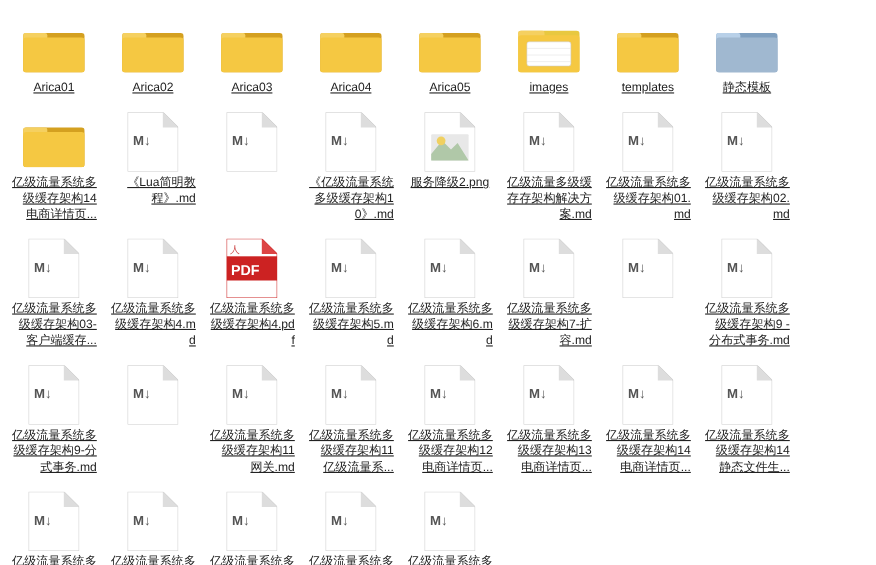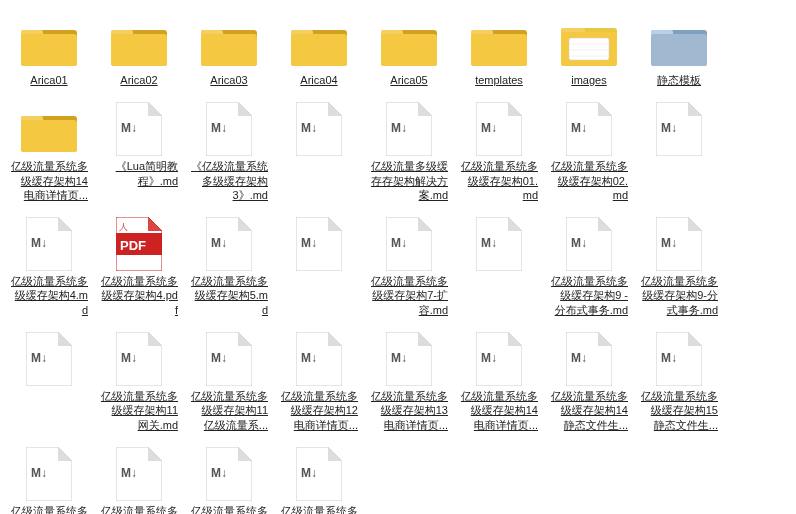--- a/index.html
+++ b/index.html
@@ -95,44 +95,44 @@
     <rect x="0" y="10" width="56" height="36" rx="3" fill="#d4a020"></rect>
     <rect x="0" y="10" width="22" height="8" rx="2" fill="#f5d060"></rect>
     <rect x="0" y="14" width="56" height="32" rx="3" fill="#f5c842"></rect>
   </svg>
       </div>
       <div class="file-label">Arica05</div>
     </div>
     <div class="file-item">
       <div class="file-icon">
         <svg width="56" height="46" viewBox="0 0 56 46">
-    <rect x="0" y="10" width="56" height="36" rx="3" fill="#d4a020"></rect>
-    <rect x="0" y="10" width="22" height="8" rx="2" fill="#f5d060"></rect>
-    <rect x="0" y="14" width="56" height="32" rx="3" fill="#f5c842"></rect>
-  </svg>
-      </div>
-      <div class="file-label">templates</div>
-    </div>
-    <div class="file-item">
-      <div class="file-icon">
-        <svg width="56" height="46" viewBox="0 0 56 46">
       <rect x="0" y="8" width="56" height="38" rx="3" fill="#e8c840"></rect>
       <rect x="0" y="8" width="24" height="7" rx="2" fill="#f5d060"></rect>
       <rect x="0" y="12" width="56" height="34" rx="3" fill="#f5c842"></rect>
       <rect x="8" y="18" width="40" height="22" rx="2" fill="#fff" stroke="#ccc" stroke-width="0.5"></rect>
       <line x1="8" y1="24" x2="48" y2="24" stroke="#e0e0e0" stroke-width="0.5"></line>
       <line x1="8" y1="30" x2="48" y2="30" stroke="#e0e0e0" stroke-width="0.5"></line>
       <line x1="8" y1="36" x2="48" y2="36" stroke="#e0e0e0" stroke-width="0.5"></line>
     </svg>
       </div>
       <div class="file-label">images</div>
     </div>
     <div class="file-item">
       <div class="file-icon">
         <svg width="56" height="46" viewBox="0 0 56 46">
+    <rect x="0" y="10" width="56" height="36" rx="3" fill="#d4a020"></rect>
+    <rect x="0" y="10" width="22" height="8" rx="2" fill="#f5d060"></rect>
+    <rect x="0" y="14" width="56" height="32" rx="3" fill="#f5c842"></rect>
+  </svg>
+      </div>
+      <div class="file-label">templates</div>
+    </div>
+    <div class="file-item">
+      <div class="file-icon">
+        <svg width="56" height="46" viewBox="0 0 56 46">
     <rect x="0" y="10" width="56" height="36" rx="3" fill="#80a0c0"></rect>
     <rect x="0" y="10" width="22" height="8" rx="2" fill="#b8d0e8"></rect>
     <rect x="0" y="14" width="56" height="32" rx="3" fill="#a0b8d0"></rect>
   </svg>
       </div>
       <div class="file-label">静态模板</div>
     </div>
     <div class="file-item">
       <div class="file-icon">
         <svg width="56" height="46" viewBox="0 0 56 46">
@@ -154,30 +154,42 @@
       <div class="file-label">《Lua简明教程》.md</div>
     </div>
     <div class="file-item">
       <div class="file-icon">
         <svg width="46" height="54" viewBox="0 0 46 54">
     <polygon points="0,0 32,0 46,14 46,54 0,54" fill="#fff" stroke="#ccc" stroke-width="1"></polygon>
     <polygon points="32,0 32,14 46,14" fill="#ddd"></polygon>
     <text x="5" y="30" font-size="12" font-weight="bold" fill="#555" font-family="Arial">M↓</text>
   </svg>
       </div>
-      <div class="file-label">《亿级流量系统多级缓存架构3》.md</div>
-    </div>
-    <div class="file-item">
-      <div class="file-icon">
-        <svg width="46" height="54" viewBox="0 0 46 54">
-    <polygon points="0,0 32,0 46,14 46,54 0,54" fill="#fff" stroke="#ccc" stroke-width="1"></polygon>
-    <polygon points="32,0 32,14 46,14" fill="#ddd"></polygon>
-    <text x="5" y="30" font-size="12" font-weight="bold" fill="#555" font-family="Arial">M↓</text>
-  </svg>
-      </div>
+    </div>
+    <div class="file-item">
+      <div class="file-icon">
+        <svg width="46" height="54" viewBox="0 0 46 54">
+    <polygon points="0,0 32,0 46,14 46,54 0,54" fill="#fff" stroke="#ccc" stroke-width="1"></polygon>
+    <polygon points="32,0 32,14 46,14" fill="#ddd"></polygon>
+    <text x="5" y="30" font-size="12" font-weight="bold" fill="#555" font-family="Arial">M↓</text>
+  </svg>
+      </div>
+      <div class="file-label">《亿级流量系统多级缓存架构10》.md</div>
+    </div>
+    <div class="file-item">
+      <div class="file-icon">
+        <svg width="46" height="54" viewBox="0 0 46 54">
+    <polygon points="0,0 32,0 46,14 46,54 0,54" fill="#fff" stroke="#ccc" stroke-width="1"></polygon>
+    <polygon points="32,0 32,14 46,14" fill="#ddd"></polygon>
+    <rect x="6" y="20" width="34" height="24" rx="1" fill="#e8e8e8"></rect>
+    <polygon points="6,38 16,26 24,34 30,28 40,44 6,44" fill="#b0c8a8"></polygon>
+    <circle cx="15" cy="26" r="4" fill="#f0d060"></circle>
+  </svg>
+      </div>
+      <div class="file-label">服务降级2.png</div>
     </div>
     <div class="file-item">
       <div class="file-icon">
         <svg width="46" height="54" viewBox="0 0 46 54">
     <polygon points="0,0 32,0 46,14 46,54 0,54" fill="#fff" stroke="#ccc" stroke-width="1"></polygon>
     <polygon points="32,0 32,14 46,14" fill="#ddd"></polygon>
     <text x="5" y="30" font-size="12" font-weight="bold" fill="#555" font-family="Arial">M↓</text>
   </svg>
       </div>
       <div class="file-label">亿级流量多级缓存存架构解决方案.md</div>
@@ -203,20 +215,21 @@
       <div class="file-label">亿级流量系统多级缓存架构02.md</div>
     </div>
     <div class="file-item">
       <div class="file-icon">
         <svg width="46" height="54" viewBox="0 0 46 54">
     <polygon points="0,0 32,0 46,14 46,54 0,54" fill="#fff" stroke="#ccc" stroke-width="1"></polygon>
     <polygon points="32,0 32,14 46,14" fill="#ddd"></polygon>
     <text x="5" y="30" font-size="12" font-weight="bold" fill="#555" font-family="Arial">M↓</text>
   </svg>
       </div>
+      <div class="file-label">亿级流量系统多级缓存架构03- 客户端缓存...</div>
     </div>
     <div class="file-item">
       <div class="file-icon">
         <svg width="46" height="54" viewBox="0 0 46 54">
     <polygon points="0,0 32,0 46,14 46,54 0,54" fill="#fff" stroke="#ccc" stroke-width="1"></polygon>
     <polygon points="32,0 32,14 46,14" fill="#ddd"></polygon>
     <text x="5" y="30" font-size="12" font-weight="bold" fill="#555" font-family="Arial">M↓</text>
   </svg>
       </div>
       <div class="file-label">亿级流量系统多级缓存架构4.md</div>
@@ -245,20 +258,21 @@
       <div class="file-label">亿级流量系统多级缓存架构5.md</div>
     </div>
     <div class="file-item">
       <div class="file-icon">
         <svg width="46" height="54" viewBox="0 0 46 54">
     <polygon points="0,0 32,0 46,14 46,54 0,54" fill="#fff" stroke="#ccc" stroke-width="1"></polygon>
     <polygon points="32,0 32,14 46,14" fill="#ddd"></polygon>
     <text x="5" y="30" font-size="12" font-weight="bold" fill="#555" font-family="Arial">M↓</text>
   </svg>
       </div>
+      <div class="file-label">亿级流量系统多级缓存架构6.md</div>
     </div>
     <div class="file-item">
       <div class="file-icon">
         <svg width="46" height="54" viewBox="0 0 46 54">
     <polygon points="0,0 32,0 46,14 46,54 0,54" fill="#fff" stroke="#ccc" stroke-width="1"></polygon>
     <polygon points="32,0 32,14 46,14" fill="#ddd"></polygon>
     <text x="5" y="30" font-size="12" font-weight="bold" fill="#555" font-family="Arial">M↓</text>
   </svg>
       </div>
       <div class="file-label">亿级流量系统多级缓存架构7-扩容.md</div>

